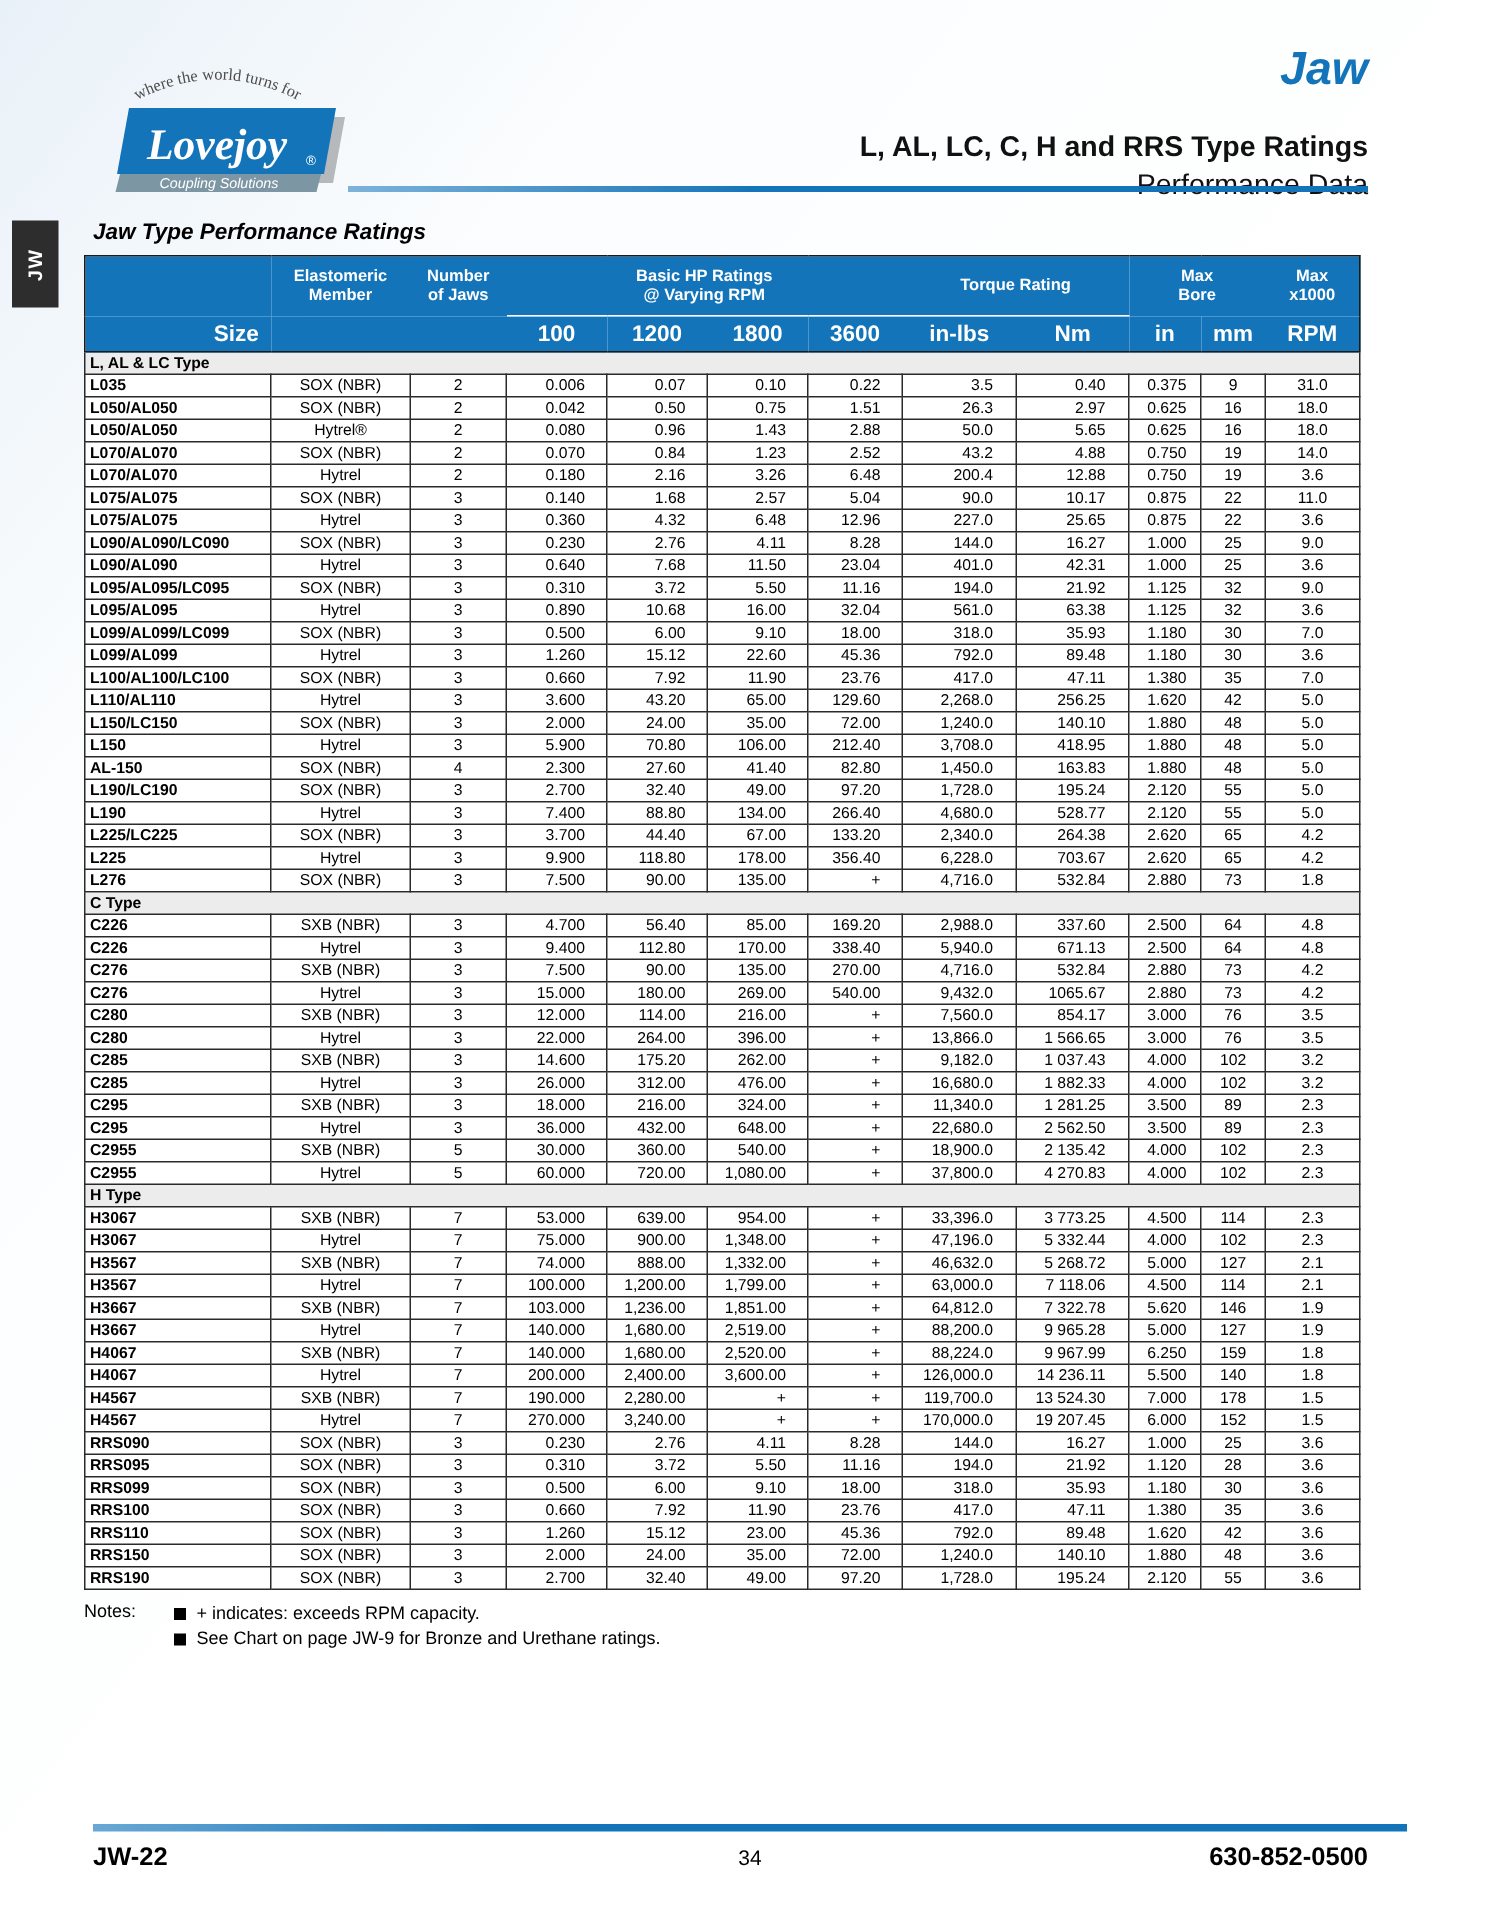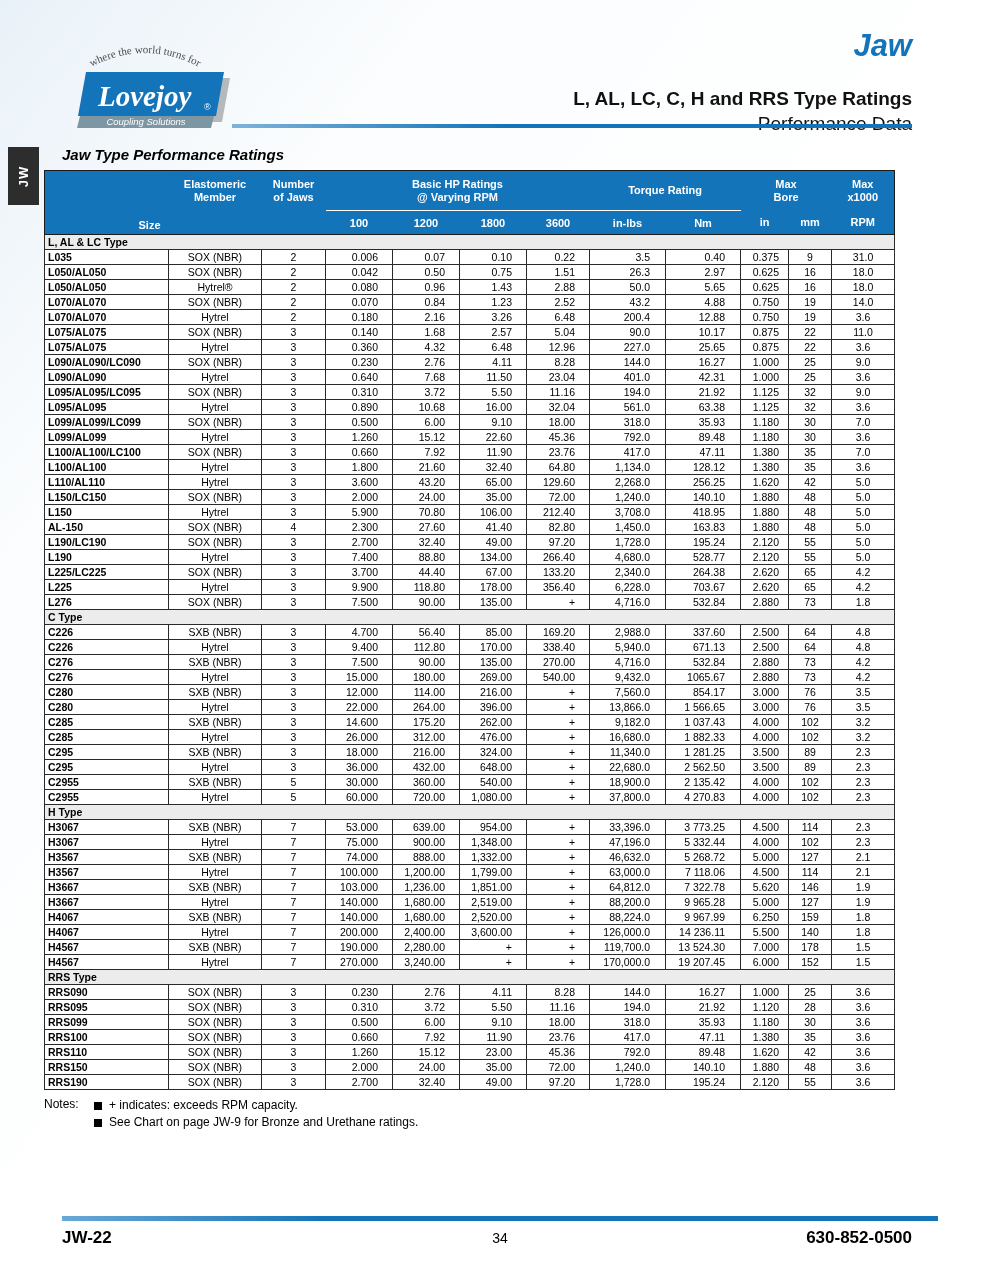--- a/index.html
+++ b/index.html
@@ -21,40 +21,40 @@
   .title-main { font-size:31px; font-weight:bold; font-style:italic; color:#1474b9; line-height:32px; }
   .title-sub1 { margin-top:25px; font-size:19px; font-weight:bold; color:#111; line-height:24px; }
   .title-sub2 { font-size:19px; font-weight:normal; color:#111; line-height:25px; }
   .title-rule { position:absolute; top:124px; left:232px; right:88px; height:4px;
                 background:linear-gradient(to right,#7db3da 0%,#1474b9 40%); }
 
   .section-heading { position:absolute; top:146px; left:62px; font-size:15px; font-weight:bold;
                      font-style:italic; color:#000; }
 
   
-  .content { position:absolute; top:170px; left:44px; width:850px; }
+  .content { position:absolute; top:170px; left:56px; width:850px; }
   table.ratings { border-collapse:collapse; table-layout:fixed; width:850px; border:1px solid #1b1b1b; }
   .ratings th { background:#1474b9; color:#fff; font-weight:bold; }
   .ratings .h1 th { height:40px; vertical-align:middle; text-align:center; font-size:11px;
                     line-height:13px; white-space:pre-line; }
   .ratings .h1 th.grp-underline { border-bottom:1px solid #fff; }
-  .ratings .h2 th { height:24px; vertical-align:middle; text-align:center; font-size:11px; }
+  .ratings .h2 th { height:24px; vertical-align:middle; text-align:center; font-size:15px; }
   .ratings .h2 th.size-th { text-align:right; vertical-align:bottom; padding:0 8px 3px 0; }
   .ratings .h2 th { border-bottom:1px solid #1b1b1b; }
   .ratings tbody td { border:1px solid #2a2a2a; background:#fff; color:#000; font-size:10.5px;
                       height:15px; line-height:13px; padding:0 2px; white-space:nowrap; overflow:hidden; }
   .ratings tr.section-row td { background:#ececec; font-weight:bold; text-align:left; padding-left:3px; }
   .c-size   { text-align:left; font-weight:bold; padding-left:3px !important;margin-top:34px; }
   .c-center { text-align:center; }
   .c-num    { text-align:right; padding-right:14px !important; }
   .c-numt   { text-align:right; padding-right:15px !important; }
   .c-numin  { text-align:right; padding-right:9px !important; }
 
   
-  .notes { display:flex; gap:2px; margin-top:7px; font-size:12px; color:#000; }
+  .notes { display:flex; gap:12px; margin-top:7px; font-size:12px; color:#000; }
   .notes-label { font-weight:normal; width:48px; }
   .note-line { display:flex; align-items:center; line-height:17px; }
   .bullet { display:inline-block; width:8px; height:8px; background:#000; margin-right:7px; flex:0 0 auto; }
 
   
   .footer-line { position:absolute; left:62px; right:62px; top:1216px; height:5px;
                  background:linear-gradient(to right,#69a8d5 0%,#1474b9 30%); }
   .footer-text { position:absolute; left:62px; right:62px; top:1228px; height:24px; }
   .f-left  { position:absolute; left:0; top:0; font-size:17px; font-weight:bold; color:#000; }
   .f-center{ position:absolute; left:0; right:0; top:2px; text-align:center; font-size:14px; color:#000; }
@@ -333,34 +333,20 @@
             <td class="c-num">7.92</td>
             <td class="c-num">11.90</td>
             <td class="c-num">23.76</td>
             <td class="c-numt">417.0</td>
             <td class="c-numt">47.11</td>
             <td class="c-numin">1.380</td>
             <td class="c-center">35</td>
             <td class="c-center">7.0</td>
           </tr>
           <tr>
-            <td class="c-size">L100/AL100</td>
-            <td class="c-center">Hytrel</td>
-            <td class="c-center">3</td>
-            <td class="c-num">1.800</td>
-            <td class="c-num">21.60</td>
-            <td class="c-num">32.40</td>
-            <td class="c-num">64.80</td>
-            <td class="c-numt">1,134.0</td>
-            <td class="c-numt">128.12</td>
-            <td class="c-numin">1.380</td>
-            <td class="c-center">35</td>
-            <td class="c-center">3.6</td>
-          </tr>
-          <tr>
             <td class="c-size">L110/AL110</td>
             <td class="c-center">Hytrel</td>
             <td class="c-center">3</td>
             <td class="c-num">3.600</td>
             <td class="c-num">43.20</td>
             <td class="c-num">65.00</td>
             <td class="c-num">129.60</td>
             <td class="c-numt">2,268.0</td>
             <td class="c-numt">256.25</td>
             <td class="c-numin">1.620</td>
@@ -785,23 +771,20 @@
             <td class="c-center">7</td>
             <td class="c-num">270.000</td>
             <td class="c-num">3,240.00</td>
             <td class="c-num">+</td>
             <td class="c-num">+</td>
             <td class="c-numt">170,000.0</td>
             <td class="c-numt">19 207.45</td>
             <td class="c-numin">6.000</td>
             <td class="c-center">152</td>
             <td class="c-center">1.5</td>
-          </tr>
-          <tr class="section-row">
-            <td colspan="12">RRS Type</td>
           </tr>
           <tr>
             <td class="c-size">RRS090</td>
             <td class="c-center">SOX (NBR)</td>
             <td class="c-center">3</td>
             <td class="c-num">0.230</td>
             <td class="c-num">2.76</td>
             <td class="c-num">4.11</td>
             <td class="c-num">8.28</td>
             <td class="c-numt">144.0</td>

